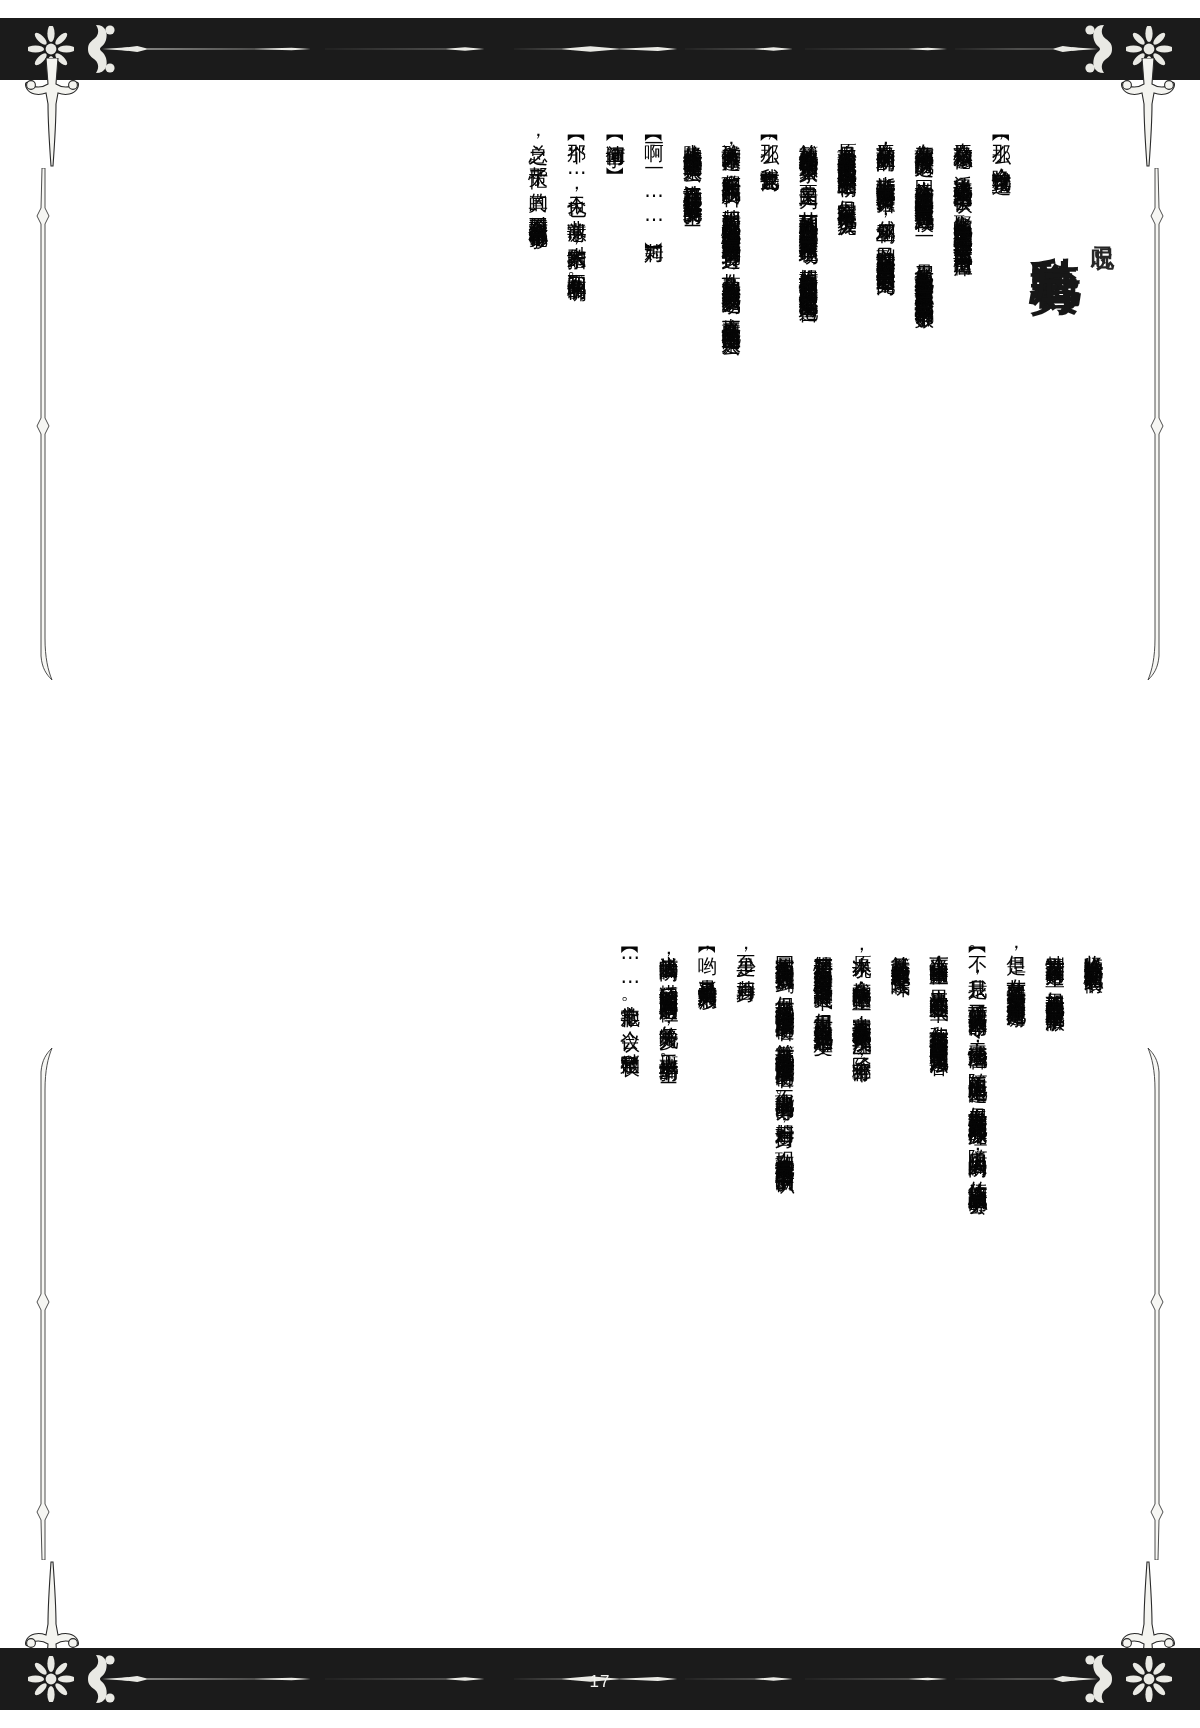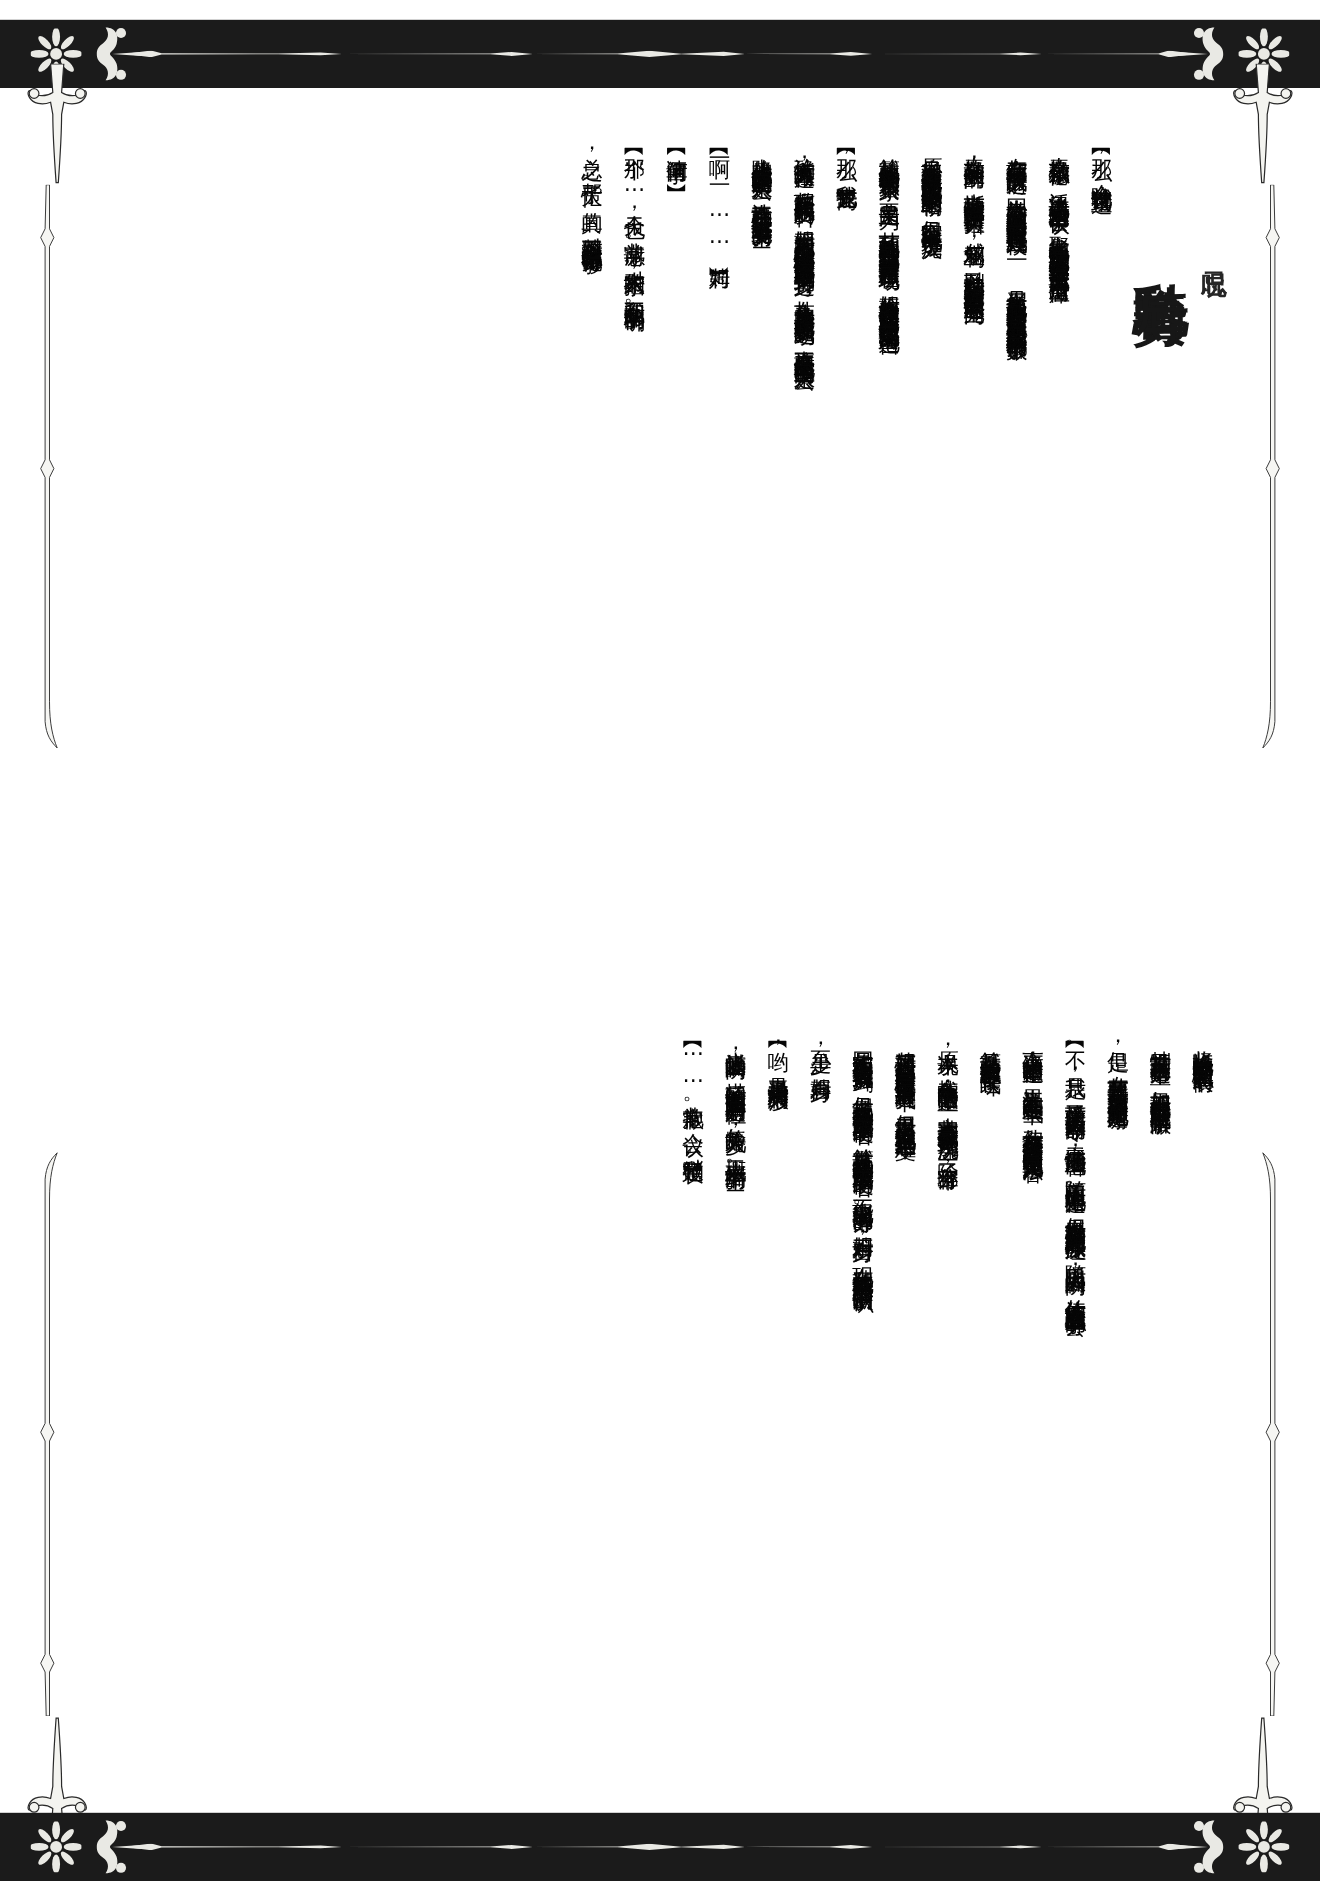--- a/index.html
+++ b/index.html
@@ -331,14 +331,15 @@
             <ellipse cx="23" cy="8.5" rx="3.2" ry="7.8"></ellipse>
             <ellipse cx="23" cy="37.5" rx="3.2" ry="7.8"></ellipse>
             <ellipse cx="8.5" cy="23" rx="7.8" ry="3.2"></ellipse>
             <ellipse cx="37.5" cy="23" rx="7.8" ry="3.2"></ellipse>
           </g>
         </g>
       </svg>
     </div>
   </div>
 
+  <div class="page-number">17</div>
 
 </div>
 
 </body></html>

